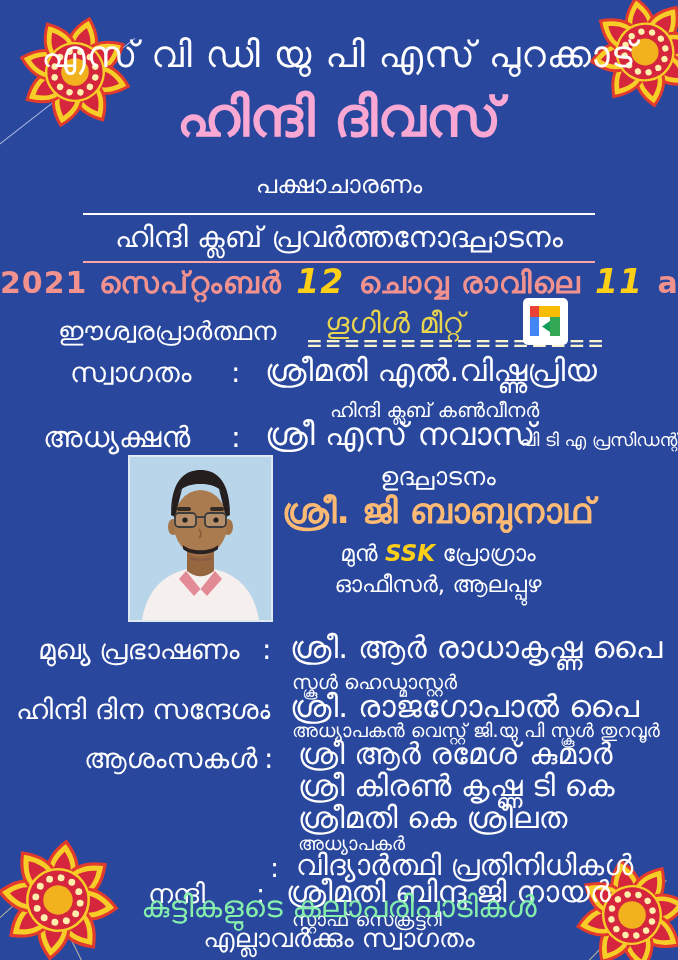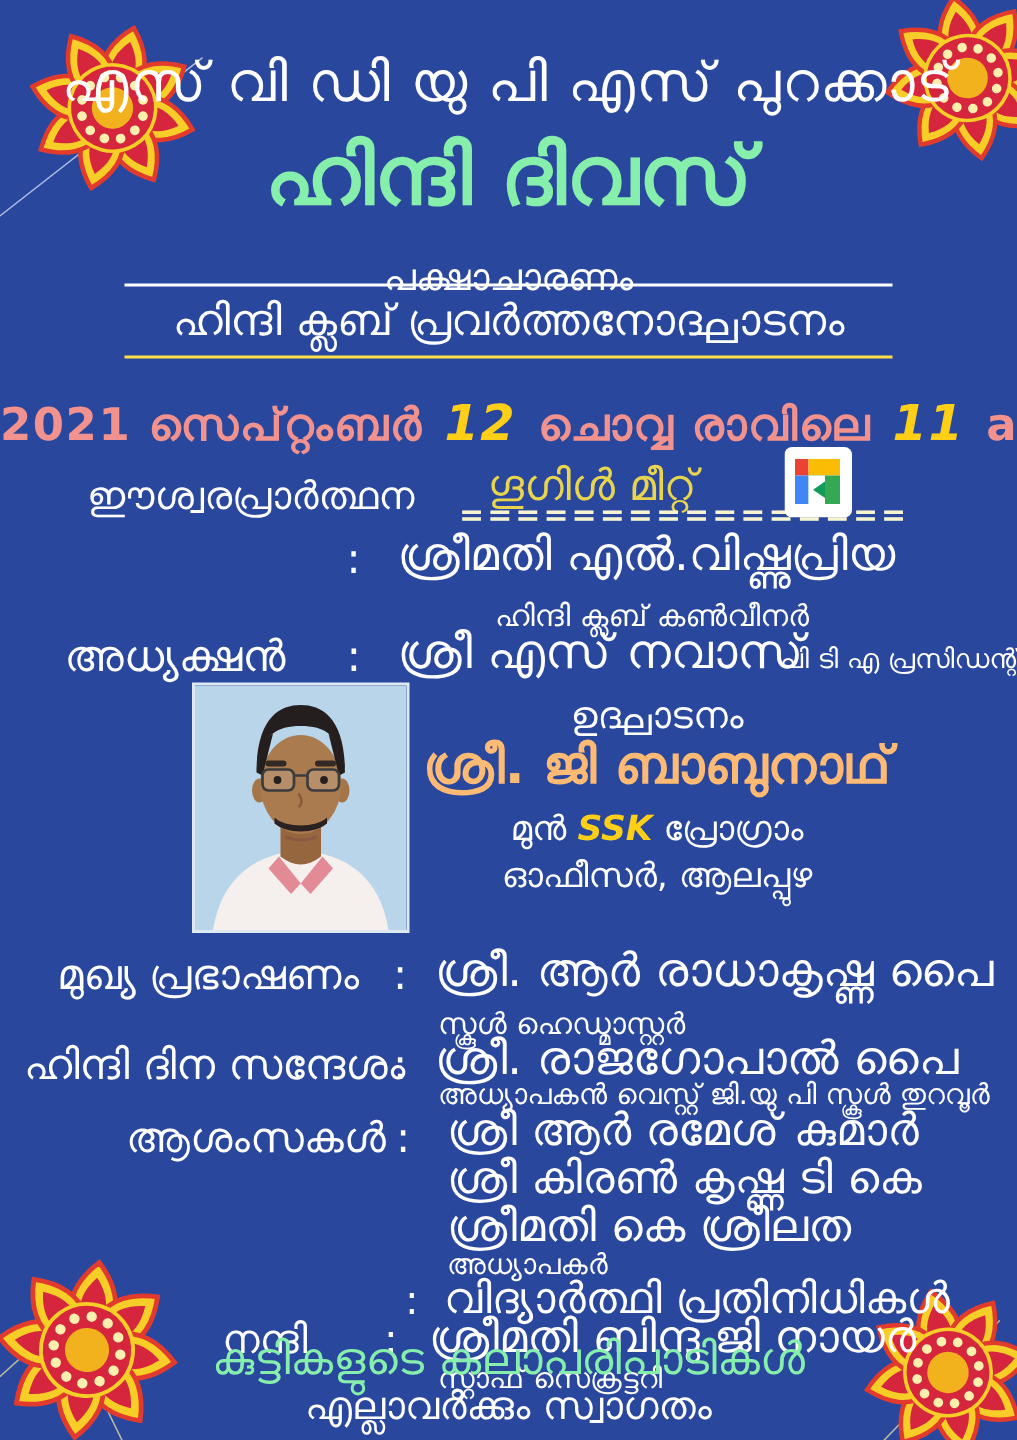--- a/index.html
+++ b/index.html
@@ -6,26 +6,26 @@
   .poster {
     position:relative; width:678px; height:960px; overflow:hidden;
     background:#2a479e;
     font-family:"DejaVu Sans","Liberation Sans",sans-serif;
   }
   .t { position:absolute; white-space:nowrap; color:#ffffff; line-height:1.2; }
   .center { left:0; width:678px; text-align:center; }
 
   
   .school-name   { top:33px;  font-size:37px; letter-spacing:1px; }
-  .event-title   { top:84px;  font-size:55px; font-weight:bold; color:#86efac; }
+  .event-title   { top:84px;  font-size:55px; font-weight:bold; color:#f9a8d4; }
   .event-sub     { top:170px; font-size:25px; }
 
   .heading-box {
-    position:absolute; top:189px; left:50%; transform:translateX(-50%);
-    border-top:2px solid #ffffff; border-bottom:2px solid #fde047;
+    position:absolute; top:213px; left:50%; transform:translateX(-50%);
+    border-top:2px solid #ffffff; border-bottom:2px solid #fca5a5;
     padding:5px 26px 6px; min-width:460px; text-align:center;
     font-size:29px; color:#ffffff; white-space:nowrap;
   }
 
   .date-line { top:262px; font-size:30px; font-weight:bold; color:#f2928e; letter-spacing:1px; }
   .date-line .num { color:#fdd017; font-style:italic; font-size:33px; padding:0 3px; }
 
   .prayer     { top:316px; left:58px;  font-size:26px; }
   .platform   { top:306px; left:325px; font-size:29px; color:#e9d44e; }
   .dashes     { top:331px; left:306px; font-size:20px; font-weight:bold; letter-spacing:2px; color:#f8f4d0; }
@@ -171,20 +171,21 @@
   <svg class="meet-icon" width="45" height="47" viewBox="0 0 45 47">
     <rect x="0" y="0" width="45" height="47" rx="5" fill="#ffffff"></rect>
     <rect x="7" y="8" width="9" height="11" fill="#ea4335"></rect>
     <rect x="16" y="8" width="21" height="11" fill="#fbbc05"></rect>
     <rect x="7" y="19" width="9" height="19" fill="#4285f4"></rect>
     <rect x="16" y="19" width="21" height="19" fill="#34a853"></rect>
     <rect x="16" y="19" width="11" height="19" fill="#ffffff"></rect>
     <polygon points="27,23 19,28.5 27,34" fill="#0f9d58"></polygon>
   </svg>
 
+  <div class="t welcome-label">സ്വാഗതം</div>
   <div class="t welcome-colon">:</div>
   <div class="t welcome-role">ഹിന്ദി ക്ലബ് കൺവീനർ</div>
   <div class="t welcome-name">ശ്രീമതി എൽ.വിഷ്ണുപ്രിയ</div>
 
   <div class="t president-label">അധ്യക്ഷൻ</div>
   <div class="t president-colon">:</div>
   <div class="t president-name">ശ്രീ എസ് നവാസ്</div>
   <div class="t president-role">പി ടി എ പ്രസിഡന്റ്</div>
 
   <div class="photo-frame">

